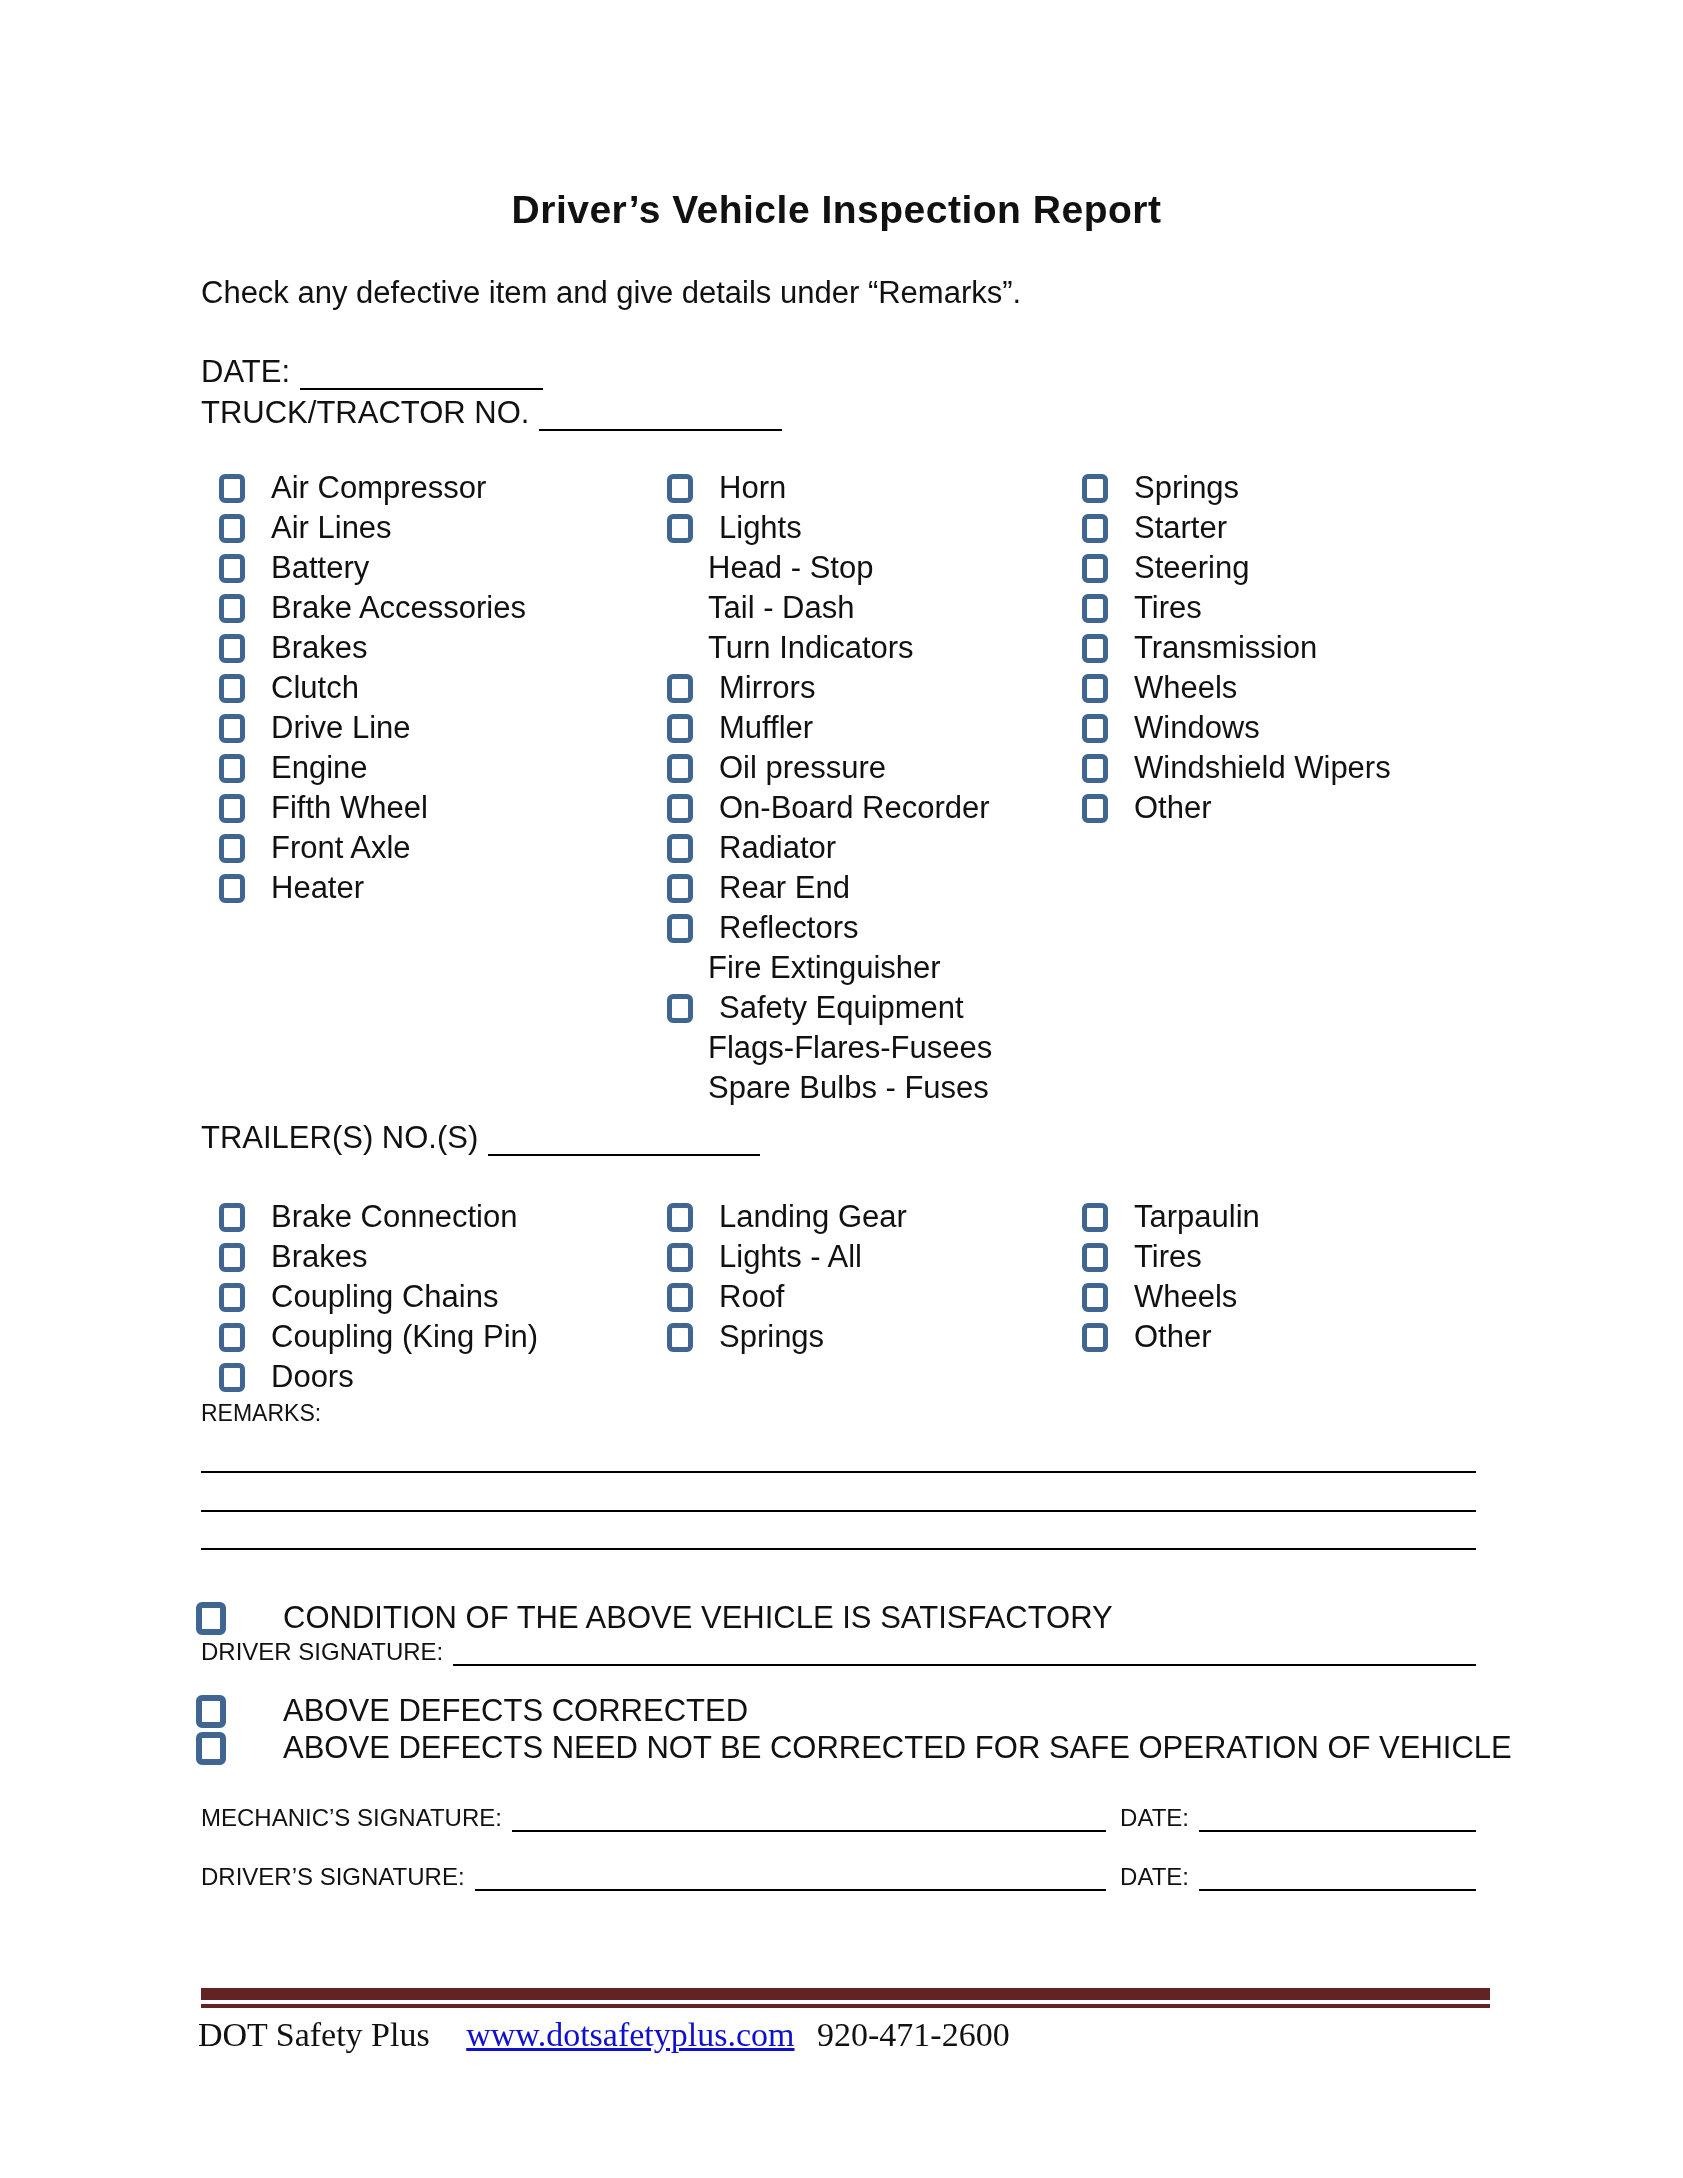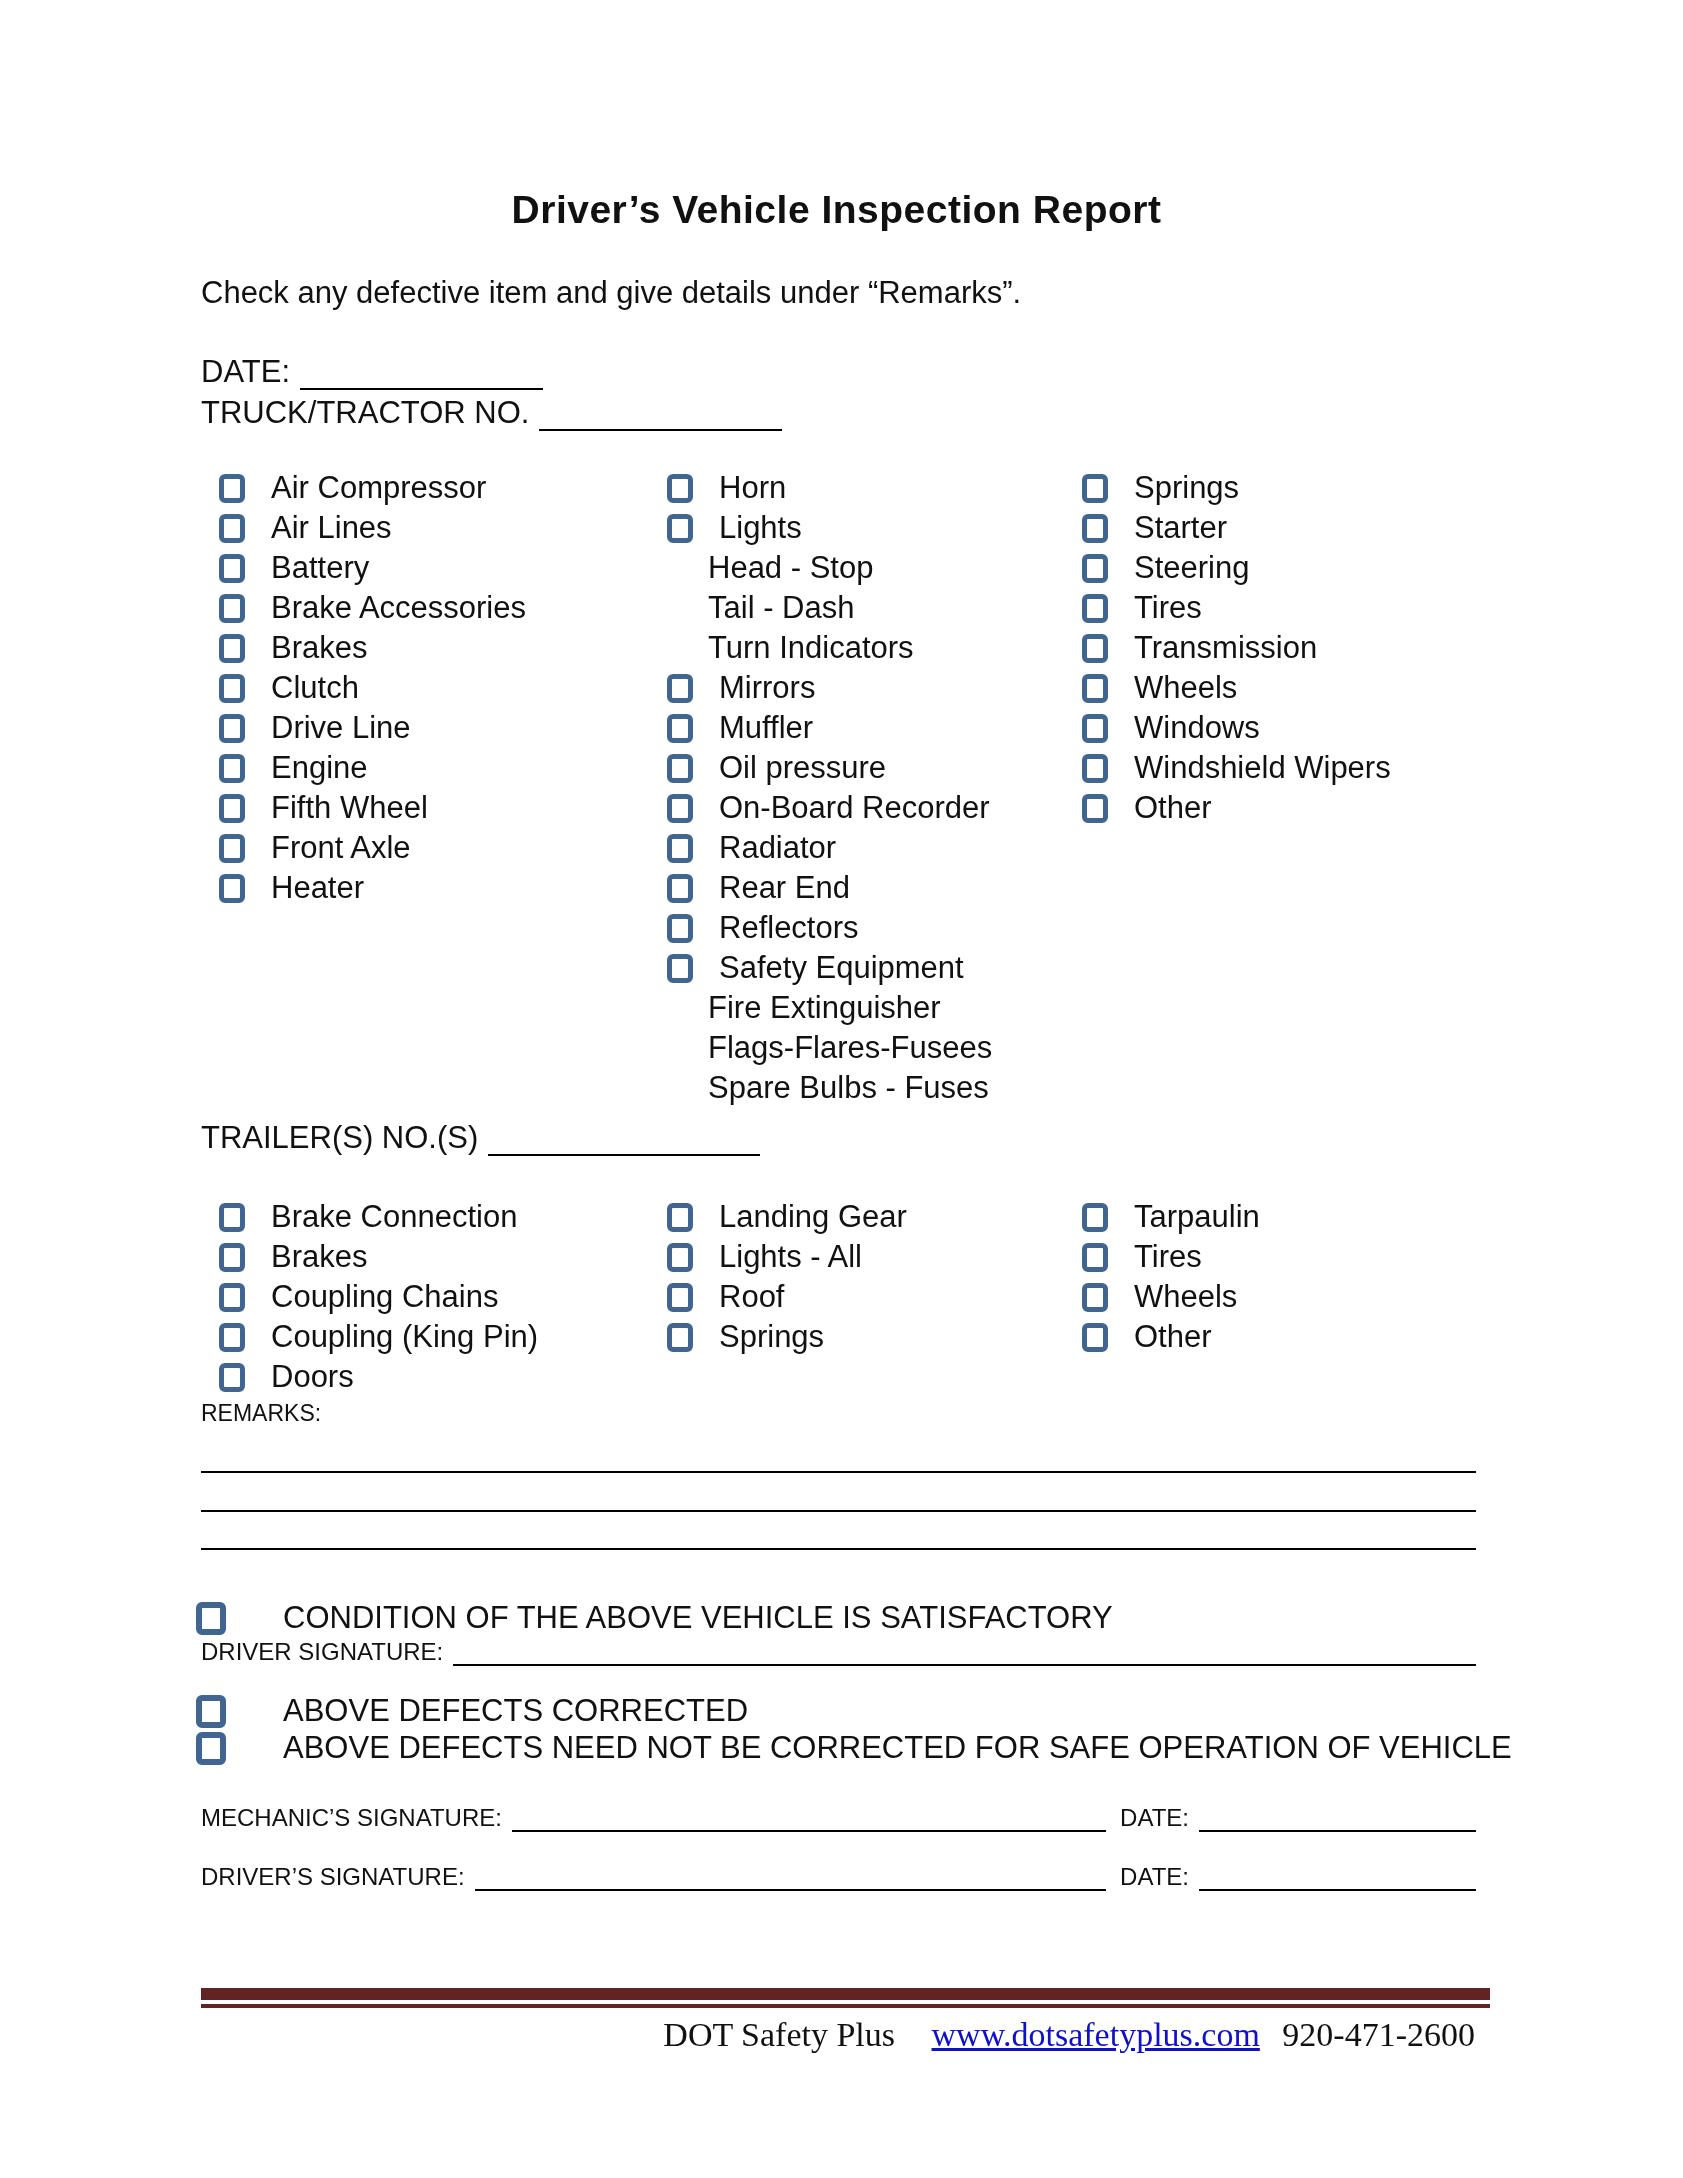--- a/index.html
+++ b/index.html
@@ -76,21 +76,21 @@
     display:flex;align-items:flex-end;
     font-size:24px;
   }
   .sig-row .uline{height:26px;}
   .date-label{margin-left:14px;}
   
   .footer-bar-thick{left:201px;width:1289px;height:12px;background:var(--footer-bar);top:1988px;}
   .footer-bar-thin{left:201px;width:1289px;height:4px;background:var(--footer-bar);top:2004px;}
   .footer-text{
     left:198px;top:2016px;width:1277px;
-    text-align:right;
+    text-align:left;
     font-family:"Liberation Serif","DejaVu Serif",serif;
     font-size:34px;
   }
   .footer-text .site{
     color:var(--link);
     text-decoration:underline;
     margin:0 14px 0 28px;
   }
 </style>
 </head>
@@ -193,26 +193,26 @@
       <span class="check-label">Radiator</span>
     </div>
     <div class="check-row">
       <span class="checkbox"></span>
       <span class="check-label">Rear End</span>
     </div>
     <div class="check-row">
       <span class="checkbox"></span>
       <span class="check-label">Reflectors</span>
     </div>
+    <div class="check-row indent">
+      <span class="check-label">Fire Extinguisher</span>
+    </div>
     <div class="check-row">
       <span class="checkbox"></span>
       <span class="check-label">Safety Equipment</span>
-    </div>
-    <div class="check-row indent">
-      <span class="check-label">Fire Extinguisher</span>
     </div>
     <div class="check-row indent">
       <span class="check-label">Flags-Flares-Fusees</span>
     </div>
     <div class="check-row indent">
       <span class="check-label">Spare Bulbs - Fuses</span>
     </div>
   </div>
 <div class="abs check-col" style="left:1054px;top:468px">
     <div class="check-row">

